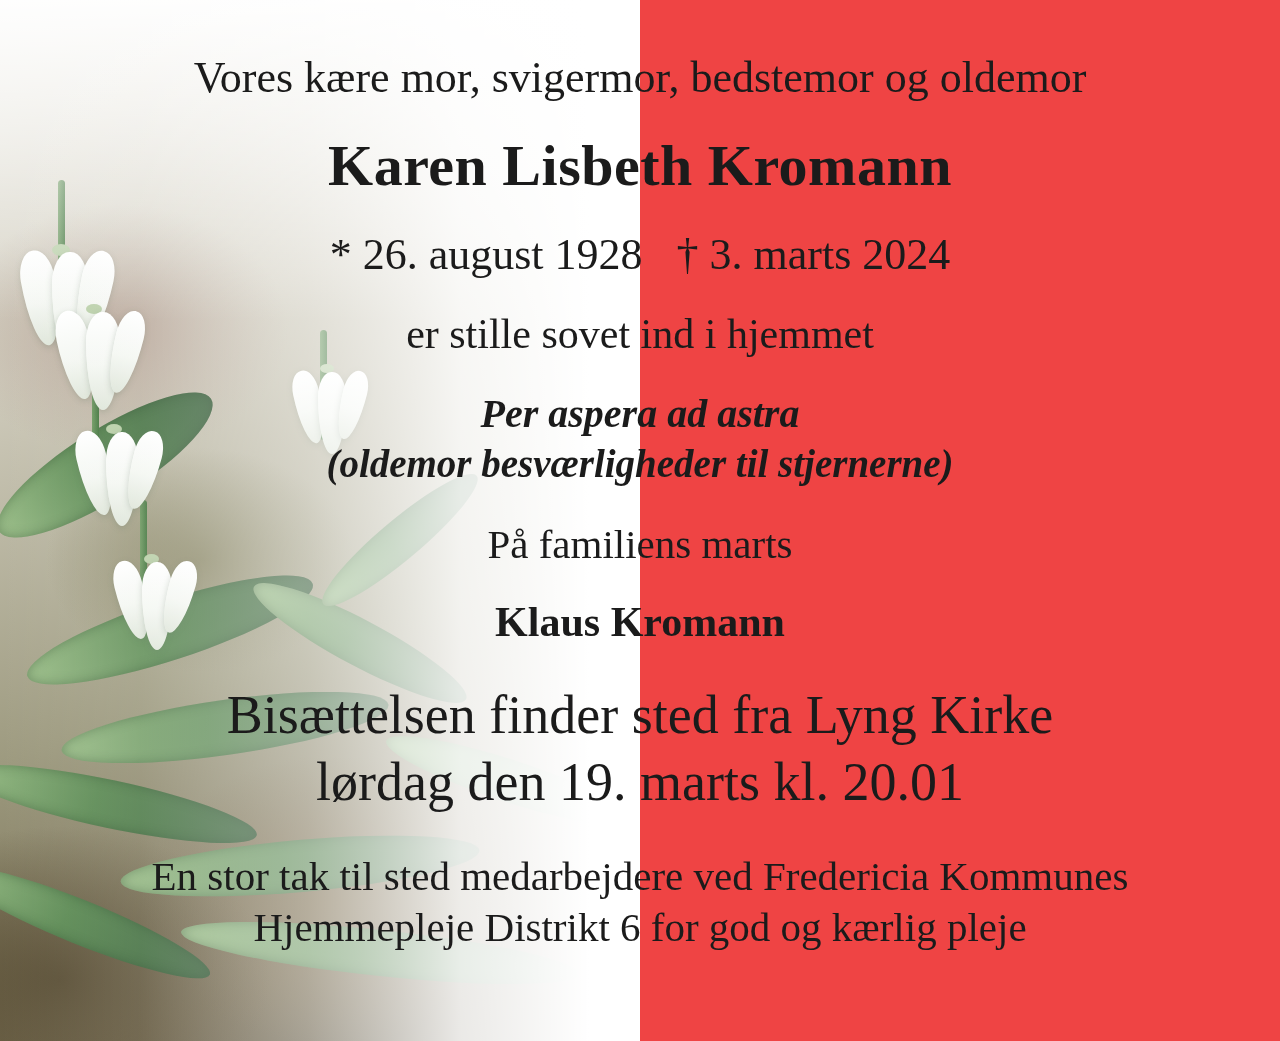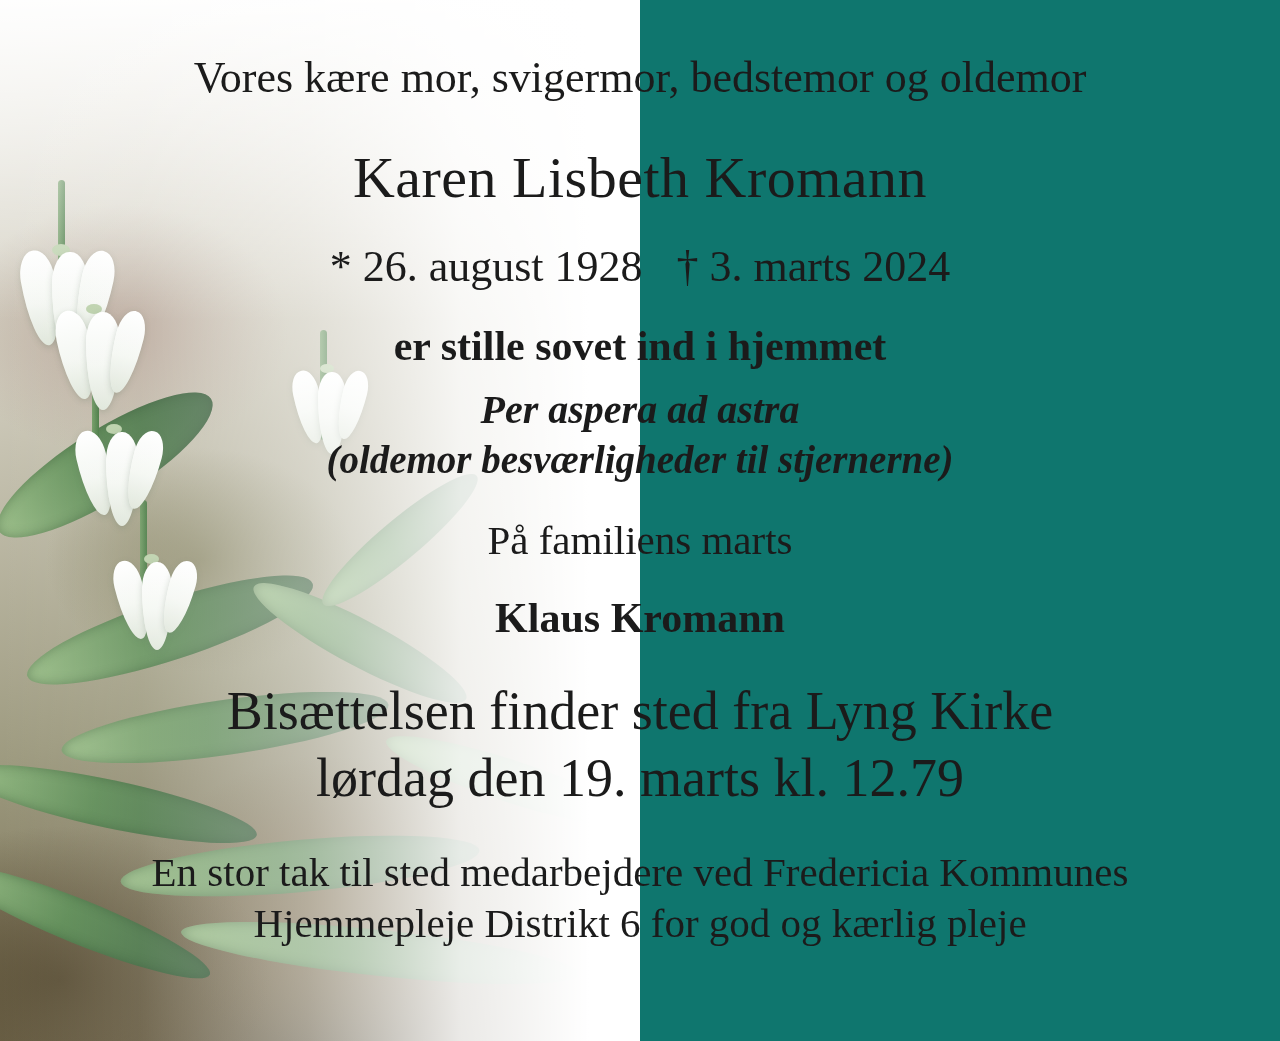--- a/index.html
+++ b/index.html
@@ -5,21 +5,21 @@
   html, body {
     margin: 0;
     padding: 0;
     background: #ffffff;
   }
   #obituary {
     position: relative;
     width: 1280px;
     height: 1041px;
     overflow: hidden;
-    background: #0f766e;
+    background: #ef4444;
     font-family: "Liberation Serif", "DejaVu Serif", serif;
     color: #1b1b1b;
   }
 
   
   .photo-layer {
     position: absolute;
     left: 0;
     top: 0;
     width: 640px;
@@ -95,34 +95,32 @@
   }
   .line { width: 100%; }
 
   .intro {
     font-size: 44px;
     line-height: 1.18;
     margin-bottom: 28px;
   }
   .name {
     font-size: 58px;
-    font-weight: normal;
+    font-weight: bold;
     letter-spacing: .5px;
     margin-bottom: 30px;
-    margin-top: 12px;
   }
   .dates {
     font-size: 44px;
     margin-bottom: 30px;
   }
   .dates .gap { display: inline-block; width: 34px; }
   .passed {
     font-size: 42px;
-    margin-bottom: 16px;
-    font-weight: bold;
+    margin-bottom: 32px;
   }
   .motto {
     font-size: 40px;
     font-weight: bold;
     font-style: italic;
     margin-bottom: 4px;
   }
   .motto-translation {
     font-size: 39px;
     font-style: italic;
@@ -225,21 +223,21 @@
 
     <div class="line motto">Per aspera ad astra</div>
     <div class="line motto-translation">(oldemor besværligheder til stjernerne)</div>
 
     <div class="line on-behalf">På familiens marts</div>
 
     <div class="line signature">Klaus Kromann</div>
 
     <div class="line funeral">
       <div>Bisættelsen finder sted fra Lyng Kirke</div>
-      <div>lørdag den 19. marts kl. 12.79</div>
+      <div>lørdag den 19. marts kl. 20.01</div>
     </div>
 
     <div class="line thanks">
       <div>En stor tak til sted medarbejdere ved Fredericia Kommunes</div>
       <div>Hjemmepleje Distrikt 6 for god og kærlig pleje</div>
     </div>
 
   </div>
 </div>
 

